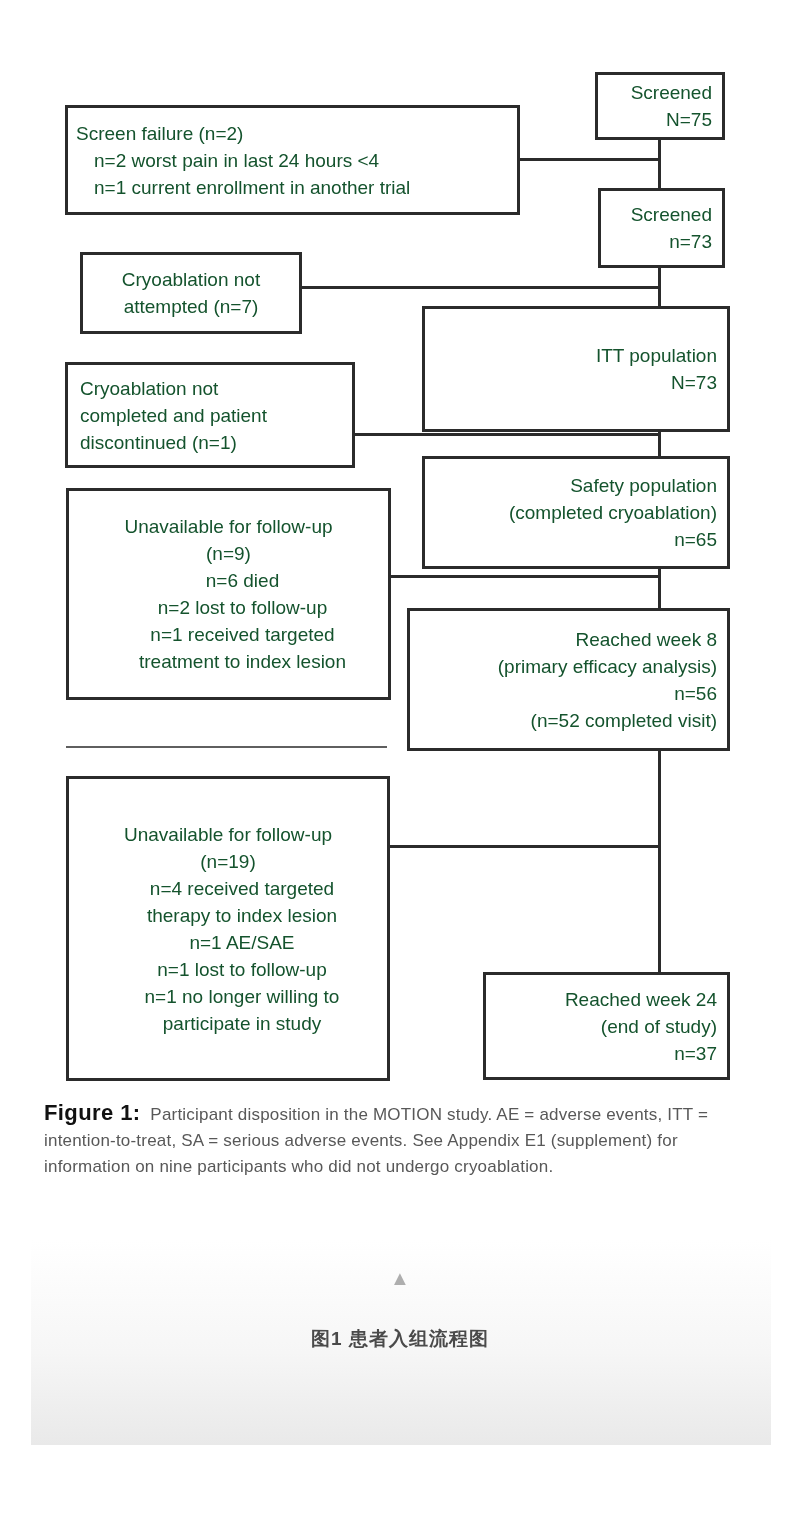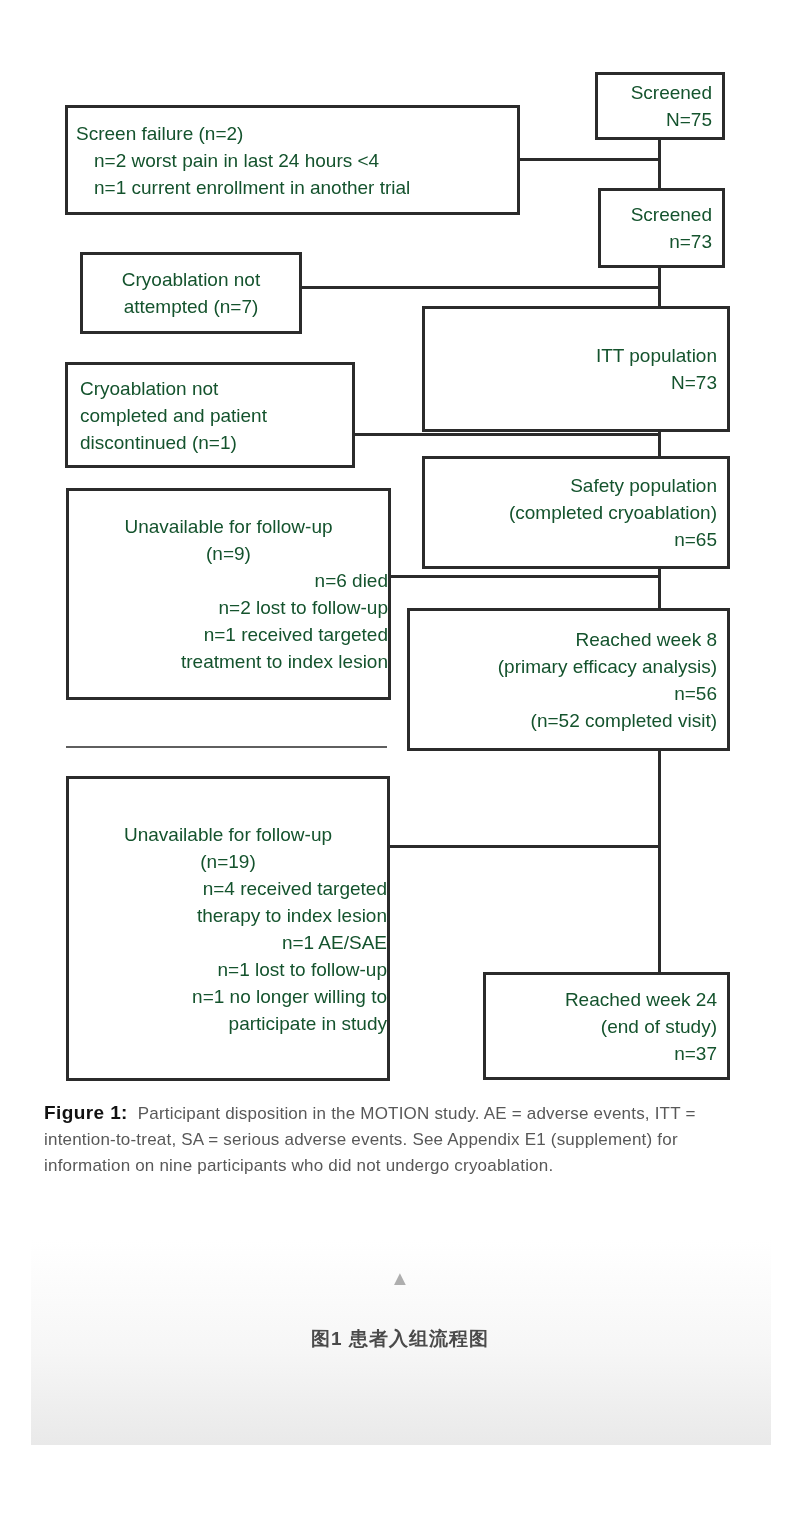--- a/index.html
+++ b/index.html
@@ -12,32 +12,32 @@
   .box {
     position:absolute; border:3px solid #2b2b2b; background:#ffffff;
     color:#14532d; font-size:19px; line-height:27px; font-weight:400;
     display:flex; flex-direction:column; justify-content:center;
   }
   .box.al-right { text-align:right; padding-right:10px; }
   .box.al-left  { text-align:left;  padding-left:12px; }
   .box.al-center{ text-align:center; }
   .line { display:block; }
   .line.ctr { text-align:center; }
-  .line.lft { text-align:right; padding-left:28px; }
+  .line.lft { text-align:center; padding-left:28px; }
   .line.ind { padding-left:26px; }
   .line.first { padding-left:8px; }
   
   .conn { position:absolute; background:#2b2b2b; }
   .sep  { position:absolute; background:#5f5f5f; height:2px; }
   
   #fig-caption {
     position:absolute; left:44px; top:1100px; width:718px;
     font-size:17px; line-height:26px; color:#585858; letter-spacing:0.2px;
   }
-  #fig-caption b { color:#111111; font-size:19px; letter-spacing:0.4px; }
+  #fig-caption b { color:#111111; font-size:22px; letter-spacing:0.4px; }
   
   #footer-gradient {
     position:absolute; left:31px; top:1240px; width:740px; height:205px;
     background:linear-gradient(to bottom, #ffffff 0%, #f6f6f6 55%, #e9e9e9 100%);
   }
   #collapse-triangle {
     position:absolute; left:0; top:1268px; width:800px; text-align:center;
     color:#aeaeae; font-size:20px; line-height:20px; cursor:pointer;
   }
   #zh-caption {

